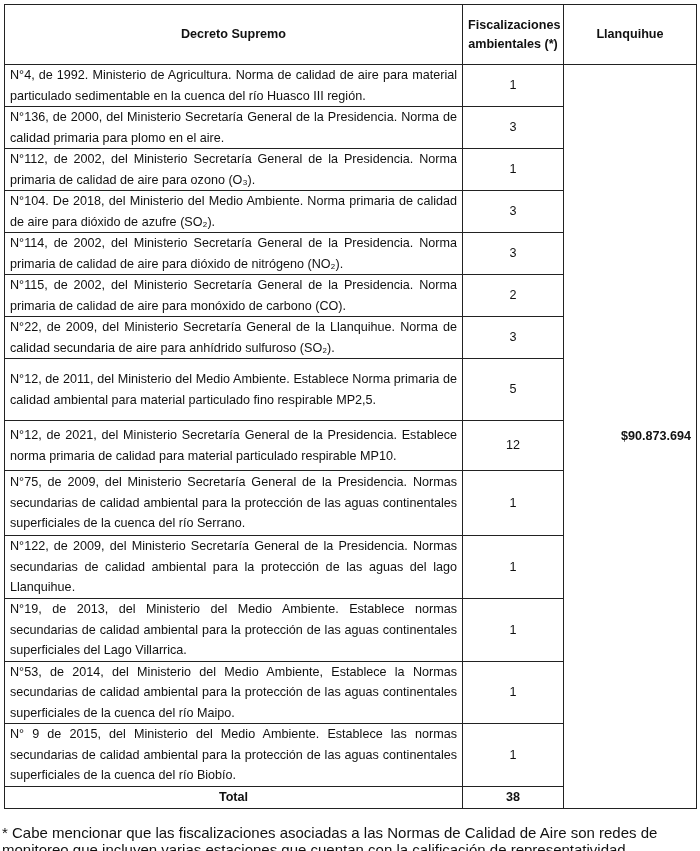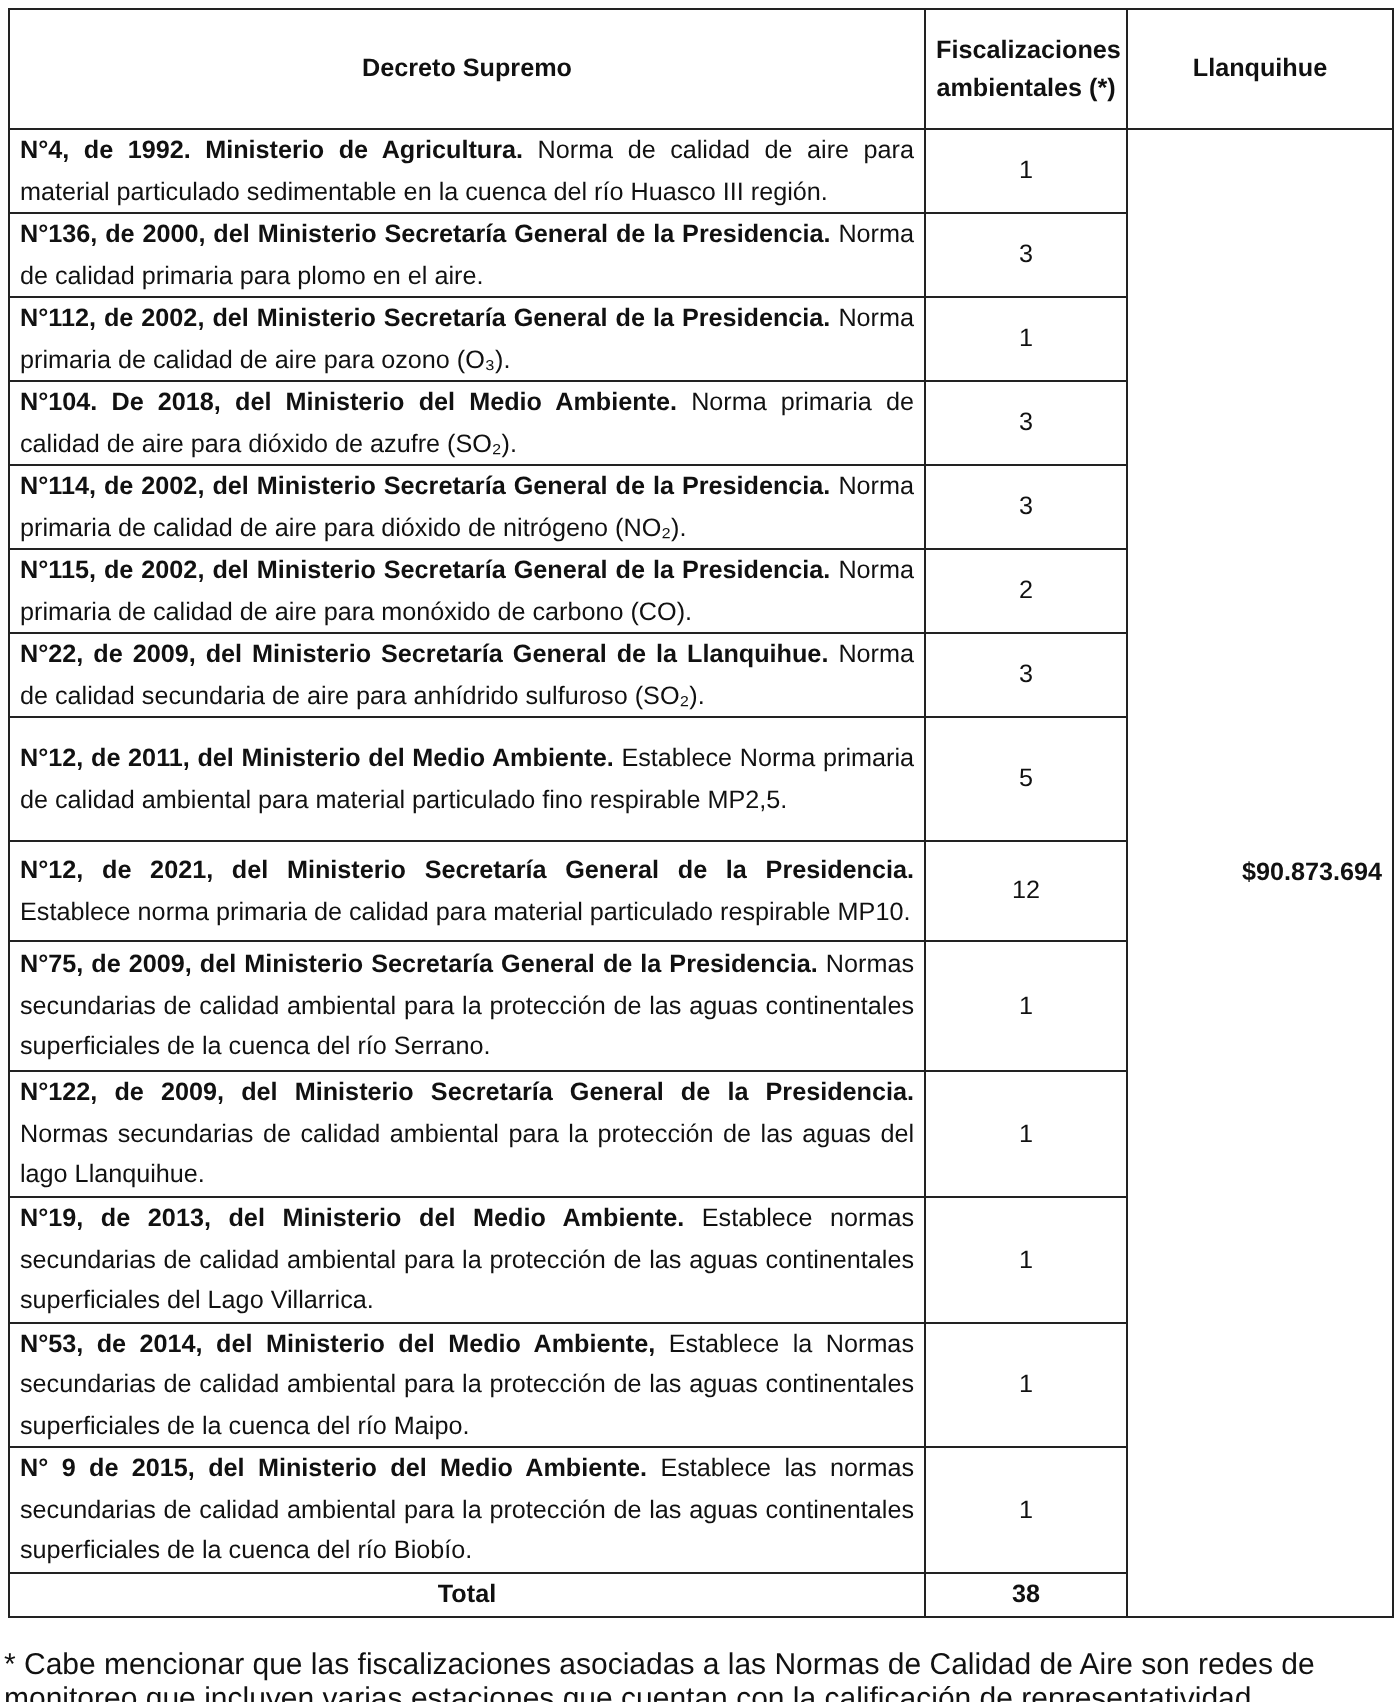--- a/index.html
+++ b/index.html
@@ -7,21 +7,21 @@
          font-family: "Liberation Sans", sans-serif; color: #111; }
   table.main { position: absolute; left: 4px; top: 4px; border-collapse: collapse;
                width: 692px; table-layout: fixed; }
   table.main td, table.main th { border: 1.5px solid #222; padding: 0 5px; font-size: 12.6px; line-height: 20.5px; }
   th { font-weight: bold; text-align: center; vertical-align: middle; }
   col.c1 { width: 458px; } col.c2 { width: 101px; } col.c3 { width: 133px; }
   td.desc { text-align: justify; text-align-last: left; vertical-align: middle; }
   td.num { text-align: center; vertical-align: middle; }
   td.budget { text-align: right; vertical-align: middle; font-weight: bold; }
   td.total-label, td.total-value { text-align: center; font-weight: bold; }
-  b { font-weight: bold; }
+  b { font-weight: normal; }
   .footnote { position: absolute; left: 2px; top: 800px; width: 696px; font-size: 15px; line-height: 17px; margin-top: 24px; }
 </style>
 </head>
 <body>
 
 <table class="main">
   <colgroup>
       <col class="c1">
       <col class="c2">
       <col class="c3">

